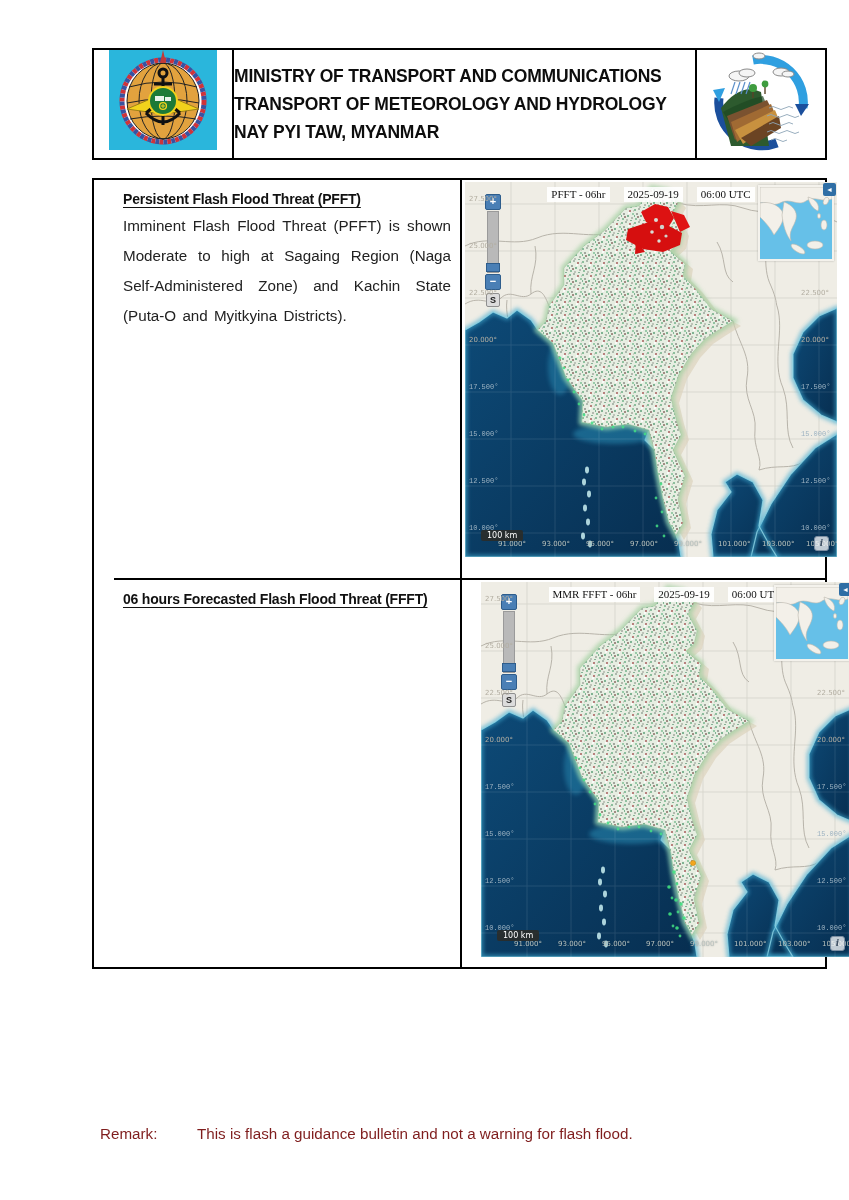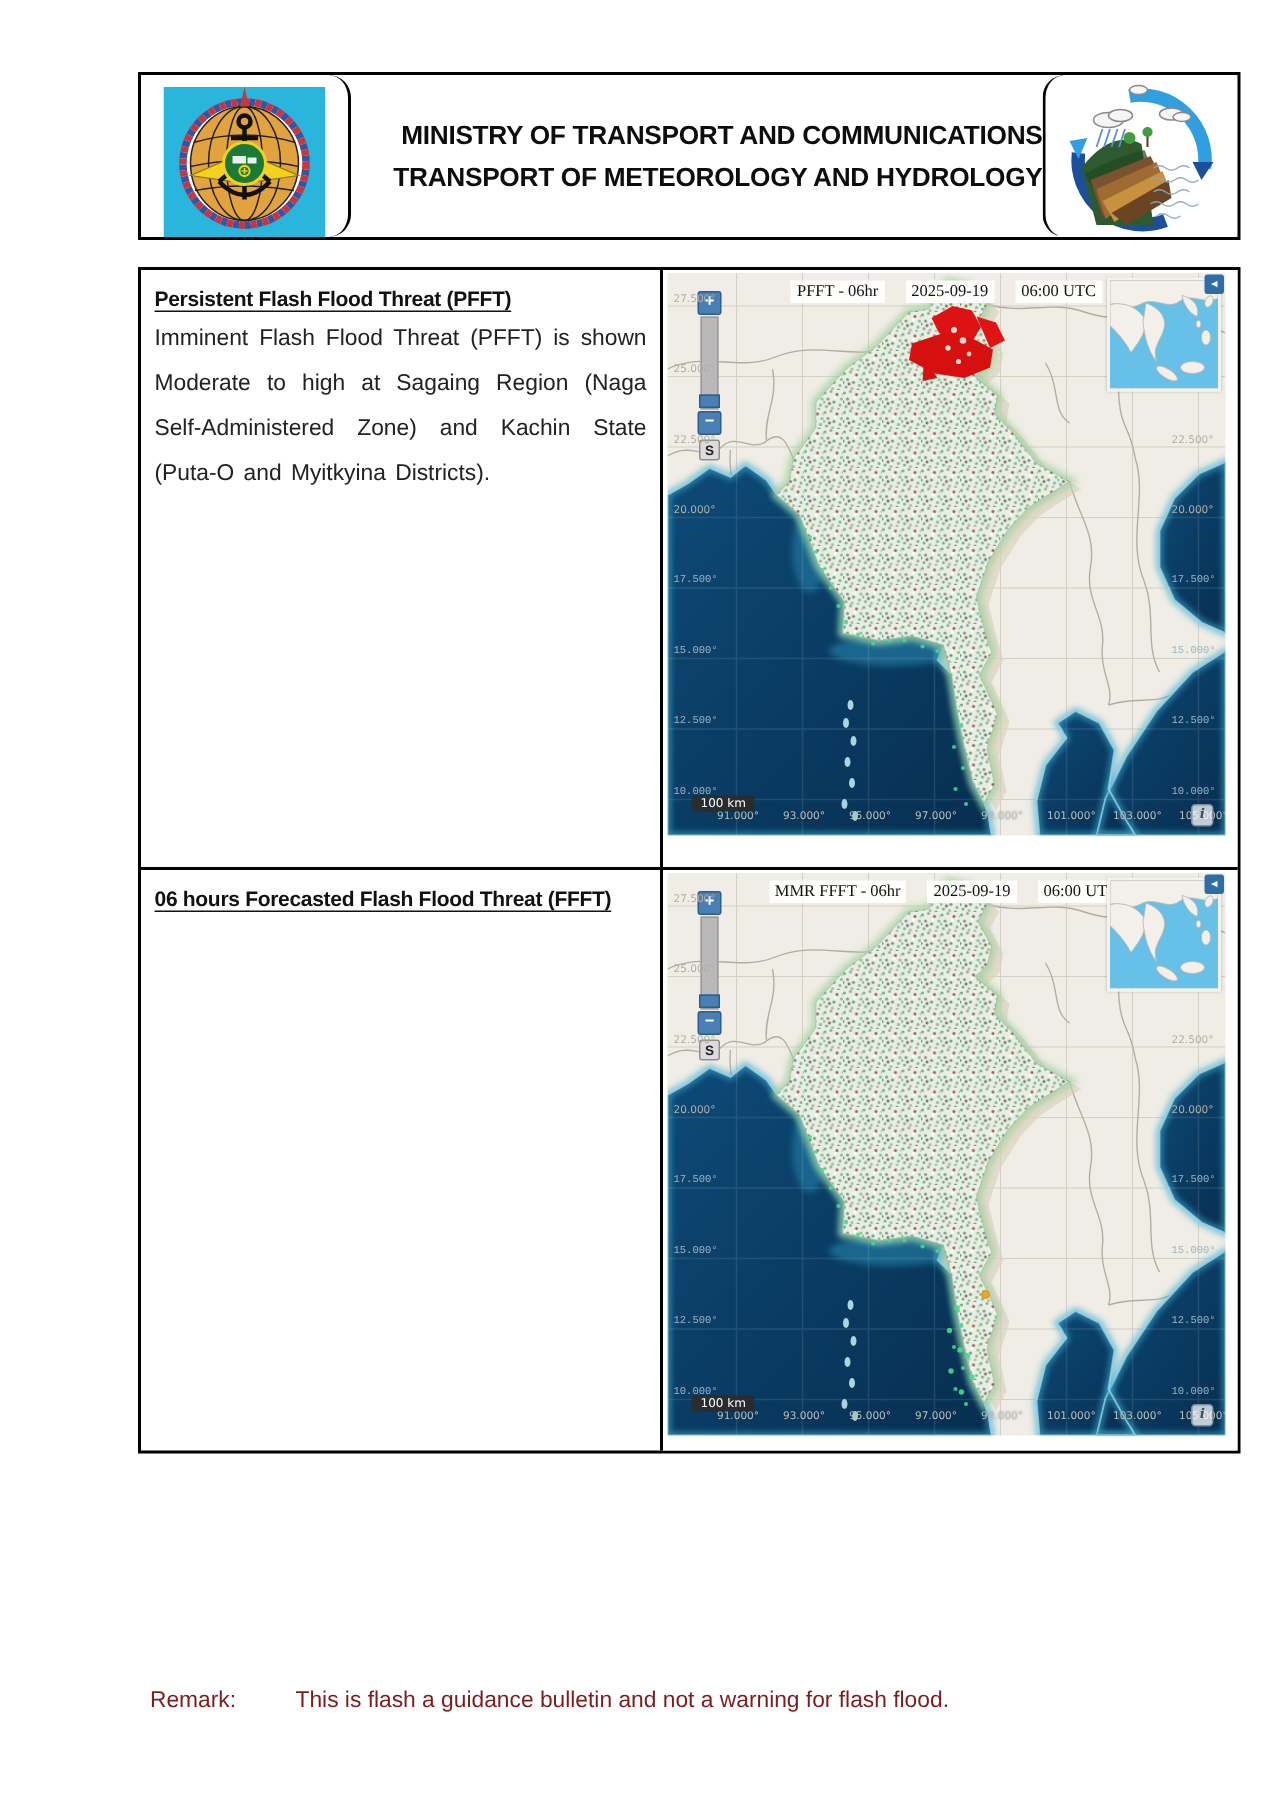--- a/index.html
+++ b/index.html
@@ -1,31 +1,31 @@
 <!DOCTYPE html>
 <html><head>
 <meta charset="utf-8">
 <style>
   html,body{margin:0;padding:0;}
   body{width:849px;height:1200px;background:#ffffff;position:relative;overflow:hidden;
        font-family:"Liberation Sans",sans-serif;}
   
   .header-table{position:absolute;left:92px;top:48px;width:735px;height:112px;
     border:2px solid #000;box-sizing:border-box;display:flex;background:#fff;}
-  .h-cell{box-sizing:border-box;display:flex;align-items:flex-end;justify-content:center;border-radius:15px;}
+  .h-cell{box-sizing:border-box;display:flex;align-items:flex-start;justify-content:center;}
   .h-logo-left{width:140px;border-right:2px solid #000;}
   .h-text{flex:1;flex-direction:column;gap:7px;}
   .h-line{font-weight:bold;font-size:17.5px;color:#0d0d0d;letter-spacing:-0.2px;}
   .h-logo-right{width:130px;border-left:2px solid #000;}
   
   .main-table{position:absolute;left:92px;top:178px;width:735px;border:2px solid #000;
-    box-sizing:border-box;background:#fff;}
+    box-sizing:border-box;background:#fff;padding-left:20px;}
   .row{display:flex;box-sizing:border-box;}
   .row-divider{border-bottom:2px solid #000;}
-  .row1{height:400px;} .row2{height:387px;}
+  .row1{height:400px;} .row2{height:387px;gap:16px;}
   .text-cell{width:348px;box-sizing:border-box;border-right:2px solid #000;
     padding:8px 9px 0 9px;}
   .cell-heading{font-weight:bold;font-size:14px;letter-spacing:-0.2px;color:#111;
     text-decoration:underline;text-underline-offset:3px;white-space:nowrap;margin:3px 0 4px 0;}
   .cell-body{font-size:15.2px;color:#222;line-height:30px;text-align:justify;word-spacing:2px;}
   .map-cell{flex:1;position:relative;background:#fff;}
   
   .map{position:absolute;left:3px;top:2px;width:372px;height:375px;overflow:hidden;
     background:#efede5;}
   .map svg.base{position:absolute;left:0;top:0;}
@@ -91,20 +91,21 @@
         <rect x="-8" y="-5" width="9" height="5" fill="#fff" opacity="0.9"></rect>
         <rect x="2" y="-4" width="6" height="4" fill="#fff" opacity="0.9"></rect>
         <circle cx="0" cy="5" r="3.4" fill="none" stroke="#f2d21c" stroke-width="1.4"></circle>
         <path d="M-2,5 L2,5 M0,3 L0,7" stroke="#f2d21c" stroke-width="1"></path>
       </g>
     </svg>
   </div>
   <div class="h-cell h-text">
     <div class="h-line">MINISTRY OF TRANSPORT AND COMMUNICATIONS</div>
     <div class="h-line">TRANSPORT OF METEOROLOGY AND HYDROLOGY</div>
+    <div class="h-line">NAY PYI TAW, MYANMAR</div>
   </div>
   <div class="h-cell h-logo-right">
     <svg width="112" height="104" viewBox="0 0 112 104">
       <rect width="112" height="104" fill="#ffffff"></rect>
       <g transform="translate(56,52)">
         <path d="M-8,-42 A43,43 0 0 1 42,6" stroke="#2f9fe0" stroke-width="9" fill="none"></path>
         <path d="M40,14 L48,2 L34,2 Z" fill="#1b4f9c"></path>
         <path d="M-42,-4 A43,43 0 0 0 16,41" stroke="#1b4f9c" stroke-width="9" fill="none"></path>
         <path d="M-48,-12 L-36,-14 L-42,0 Z" fill="#2f9fe0"></path>
         <path d="M-40,6 Q-20,-20 0,-10 L8,44 L-30,44 Z" fill="#2d5a2e"></path>

